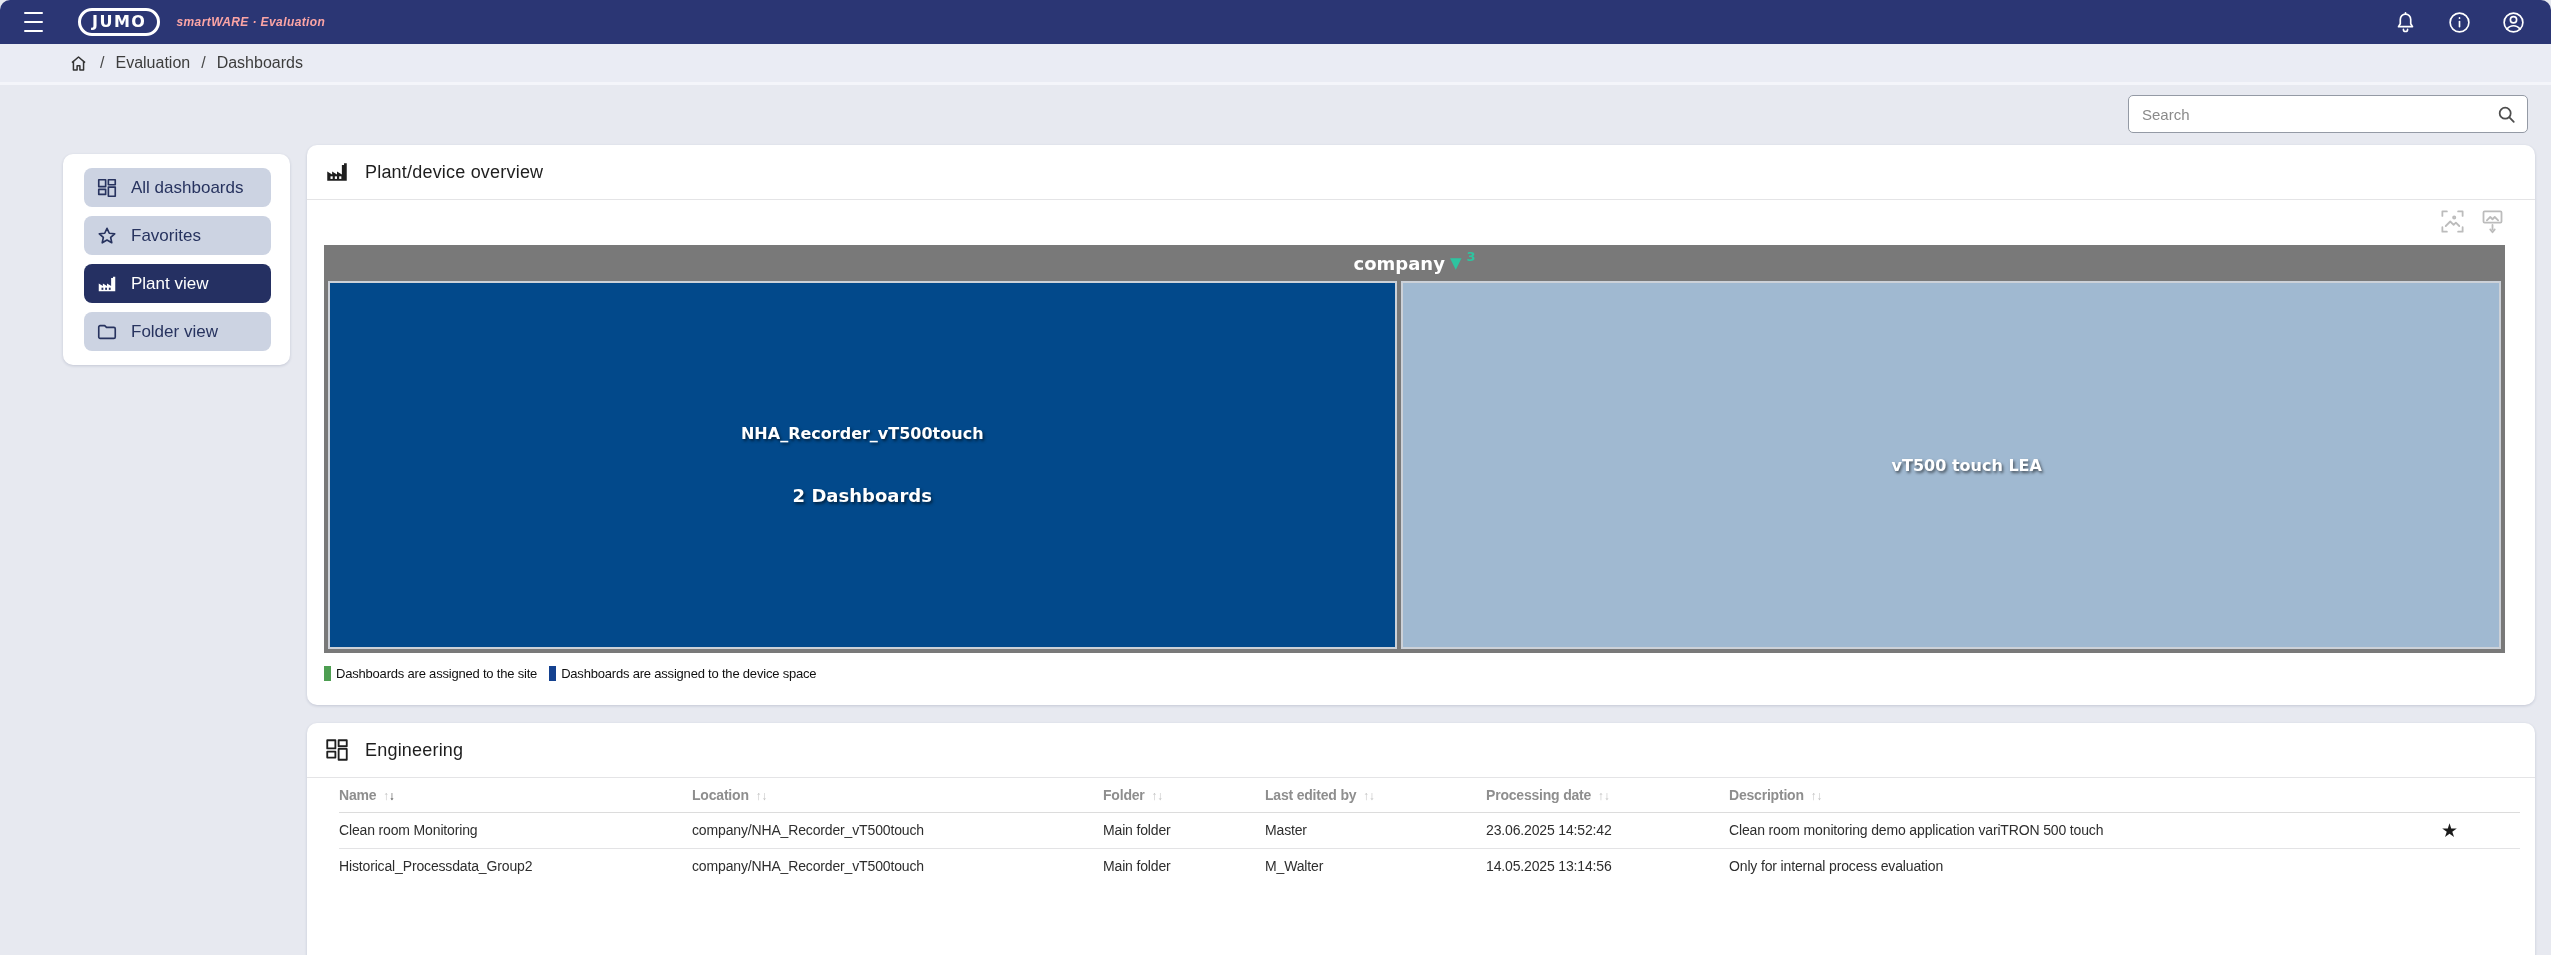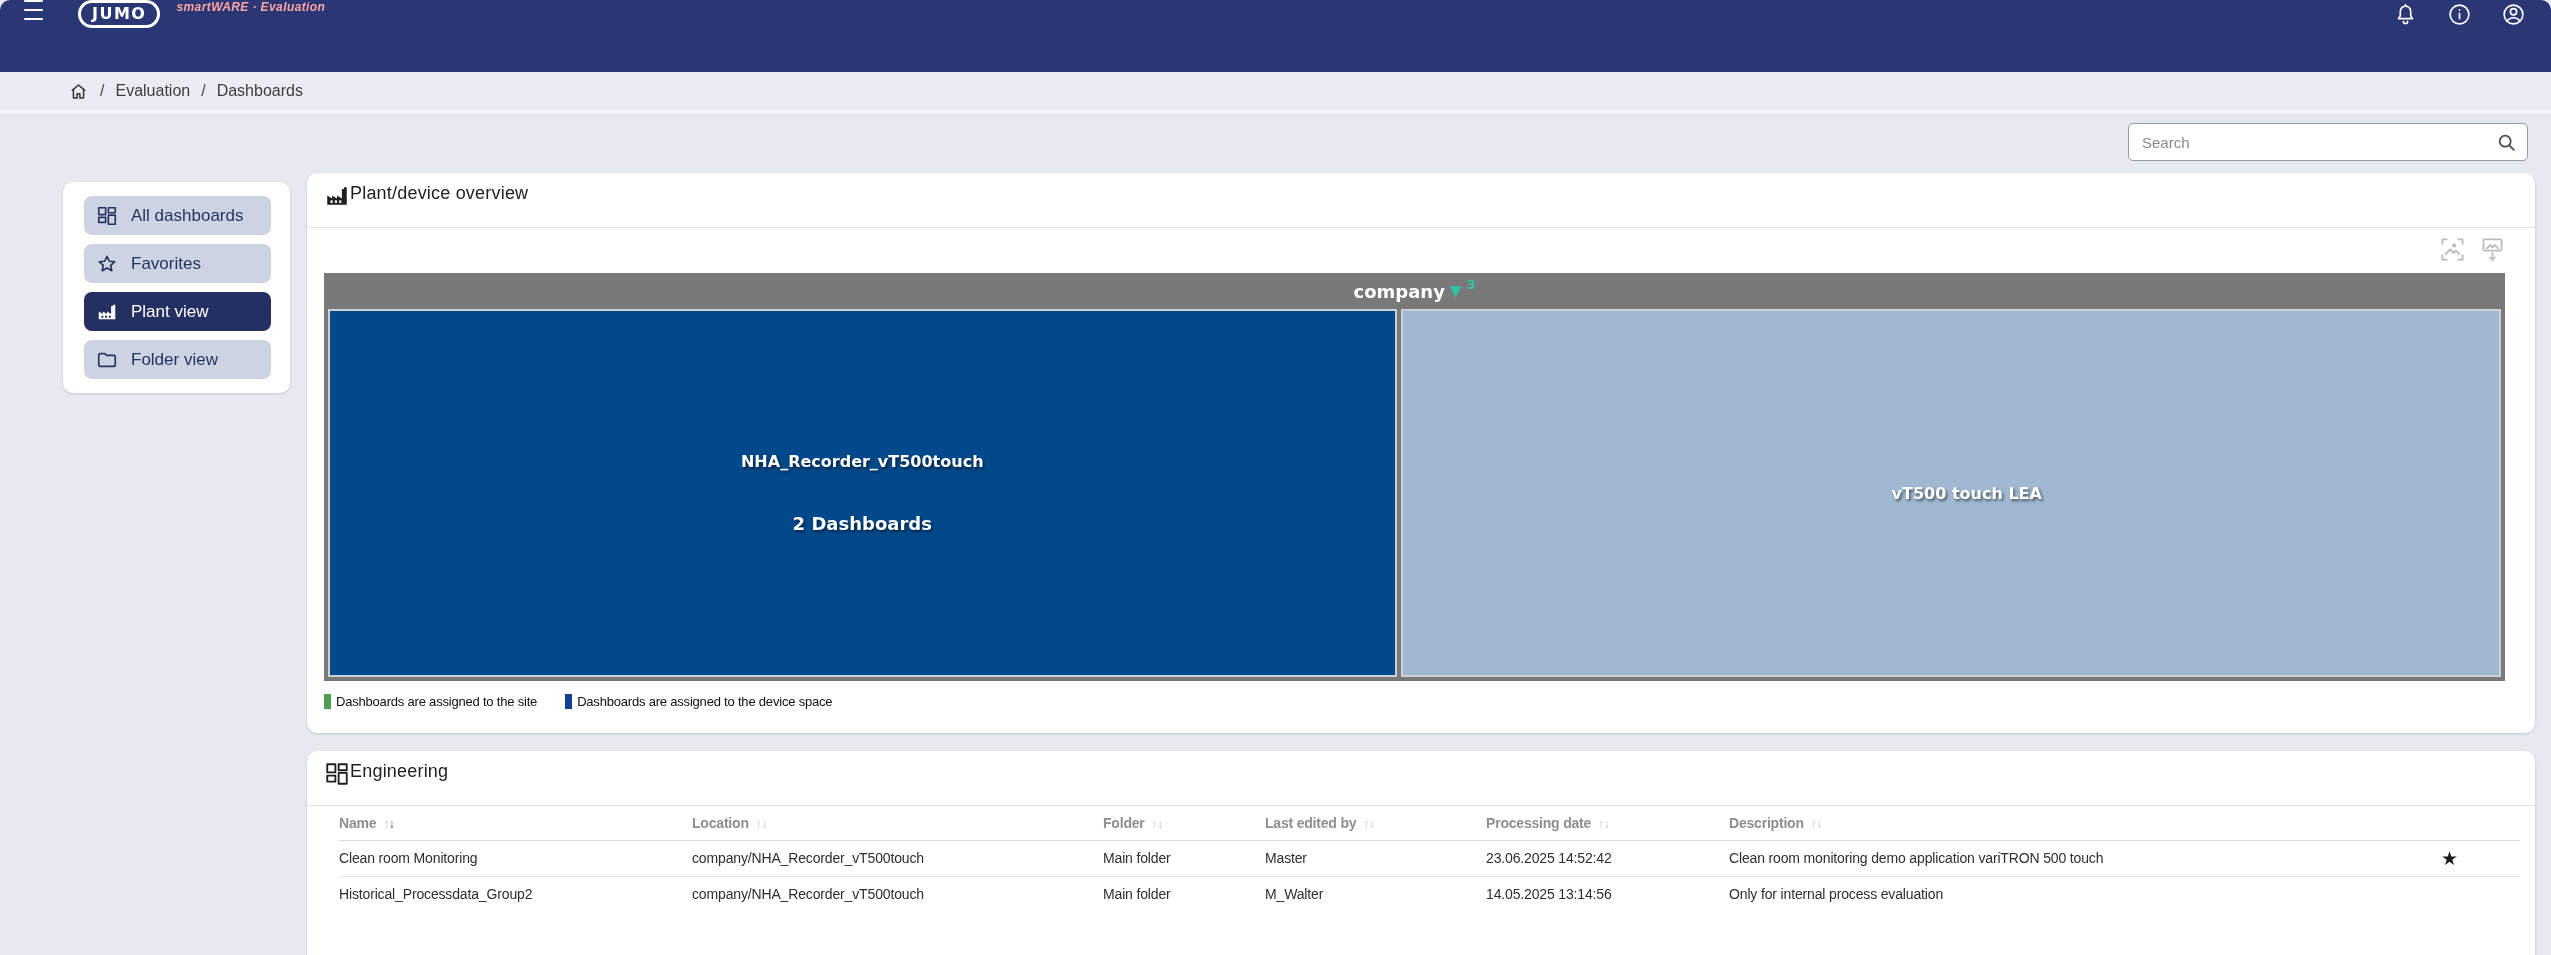--- a/index.html
+++ b/index.html
@@ -1,20 +1,20 @@
 <!DOCTYPE html>
 <html><head>
 <meta charset="utf-8">
 <style>
   * { margin:0; padding:0; box-sizing:border-box; }
   body { font-family:"Liberation Sans", sans-serif; background:#ffffff; }
   .page { width:2551px; height:955px; overflow:hidden; position:relative; background:#e7e9f0; }
 
   
-  .topbar { height:72px; background:#2b3674; display:flex; align-items:flex-start; padding:0 24px; border-radius:10px 10px 0 0; }
+  .topbar { height:44px; background:#2b3674; display:flex; align-items:center; padding:0 24px; border-radius:10px 10px 0 0; }
   .hamburger { width:26px; height:20px; display:flex; flex-direction:column; justify-content:space-between; cursor:pointer; background:none; border:none; }
   .hamburger span { display:block; width:19px; height:2.4px; background:#ffffff; border-radius:1px; }
   .brand-pill { margin-left:28px; border:3px solid #ffffff; border-radius:14px; padding:1px 11px 2px; color:#ffffff; font-weight:800; font-size:16px; letter-spacing:1.5px; font-family:"DejaVu Sans", sans-serif; }
   .app-title { margin-left:16px; color:#fca5a5; font-style:italic; font-weight:700; font-size:12px; letter-spacing:.4px; }
   .topbar-right { margin-left:auto; display:flex; align-items:center; gap:26px; }
   .tb-iconbtn { background:none; border:none; cursor:pointer; width:28px; height:28px; display:flex; align-items:center; justify-content:center; }
   .tb-iconbtn svg { width:25px; height:25px; stroke:#ffffff; fill:none; stroke-width:1.6; stroke-linecap:round; stroke-linejoin:round; }
 
   
   .breadcrumb { height:41px; background:#eaecf4; display:flex; align-items:center; padding-left:68px; gap:11px; color:#3d3d3d; font-size:16px; border-bottom:3px solid #f4f5fa; }
@@ -37,21 +37,21 @@
   .side-btn { height:39px; border:none; border-radius:8px; background:#ccd3e2; color:#27335f; display:flex; align-items:center; padding:0 12px; font-size:17px; font-weight:500; font-family:inherit; cursor:pointer; text-align:left; }
   .side-btn svg { width:22px; height:22px; margin-right:13px; stroke:#27335f; fill:none; stroke-width:1.8; stroke-linejoin:round; flex:none; }
   .side-btn .fill-part { fill:#27335f; stroke:none; }
   .side-btn.selected { background:#253062; color:#ffffff; }
   .side-btn.selected svg { stroke:#ffffff; }
   .side-btn.selected .fill-part { fill:#ffffff; }
 
   
   .main-col { flex:1; margin-left:17px; margin-right:16px; display:flex; flex-direction:column; }
   .panel { background:#ffffff; border-radius:10px; box-shadow:0 1px 3px rgba(40,50,90,.18); }
-  .panel-header { height:54px; display:flex; padding:10px 17px; }
+  .panel-header { height:54px; display:flex; align-items:center; padding:10px 17px; gap:15px; }
   .panel-header svg { width:26px; height:26px; stroke:#1f1f1f; fill:none; stroke-width:1.7; stroke-linejoin:round; }
   .panel-header .fill-part { fill:#1f1f1f; stroke:none; }
   .panel-title { font-size:18px; color:#1e1e1e; font-weight:500; letter-spacing:.2px; }
   .panel-divider { border-top:1px solid #e4e4e6; }
 
   
   .plant-panel { height:560px; }
   .tree-toolbar { height:45px; display:flex; justify-content:flex-end; align-items:center; gap:13px; padding-right:29px; }
   .tree-toolbar button { background:none; border:none; cursor:pointer; padding:0; }
   .tree-toolbar svg { width:27px; height:27px; stroke:#bcbcbc; fill:none; stroke-width:1.6; stroke-linecap:round; stroke-linejoin:round; }
@@ -60,21 +60,21 @@
   .tm-band { height:29px; display:flex; align-items:center; justify-content:center; gap:5px; color:#ffffff; font-weight:bold; font-size:18px; font-family:"DejaVu Sans", sans-serif; }
   .tm-triangle { color:#2ec4a0; font-size:15px; cursor:pointer; line-height:1; }
   .tm-count { color:#2ec4a0; font-size:13px; font-weight:bold; position:relative; top:-7px; }
   .tm-blocks { flex:1; margin-top:3px; display:flex; gap:4px; }
   .tm-block { flex:1; border:2px solid #ccd1d8; display:flex; flex-direction:column; align-items:center; justify-content:center; gap:42px; cursor:pointer; }
   .tm-name, .tm-dash { color:#ffffff; font-family:"DejaVu Sans", sans-serif; font-weight:bold; text-shadow:1.5px 1.5px 3px rgba(0,0,0,.55); }
   .tm-name { font-size:16px; }
   .tm-dash { font-size:18px; }
   .tm-dash:empty { display:none; }
 
-  .legend { margin:13px 0 0 17px; display:flex; align-items:center; gap:28px; }
+  .legend { margin:13px 0 0 17px; display:flex; align-items:center; gap:12px; }
   .legend-item { display:flex; align-items:center; gap:5px; font-size:13px; color:#101010; letter-spacing:-.2px; }
   .legend-swatch { width:7px; height:15px; display:inline-block; }
 
   
   .eng-panel { margin-top:18px; height:250px; }
   .eng-table-wrap { margin:0 15px 0 32px; }
   table { width:100%; border-collapse:collapse; table-layout:fixed; }
   th { text-align:left; height:34px; font-size:14px; font-weight:bold; color:#8e8e8e; letter-spacing:-.2px; border-bottom:1px solid #dcdcdc; cursor:pointer; }
   .sort-arrows { font-weight:normal; font-size:12px; color:#c2c2c2; margin-left:3px; }
   .sort-arrows .active { color:#3c3c3c; font-weight:bold; }

